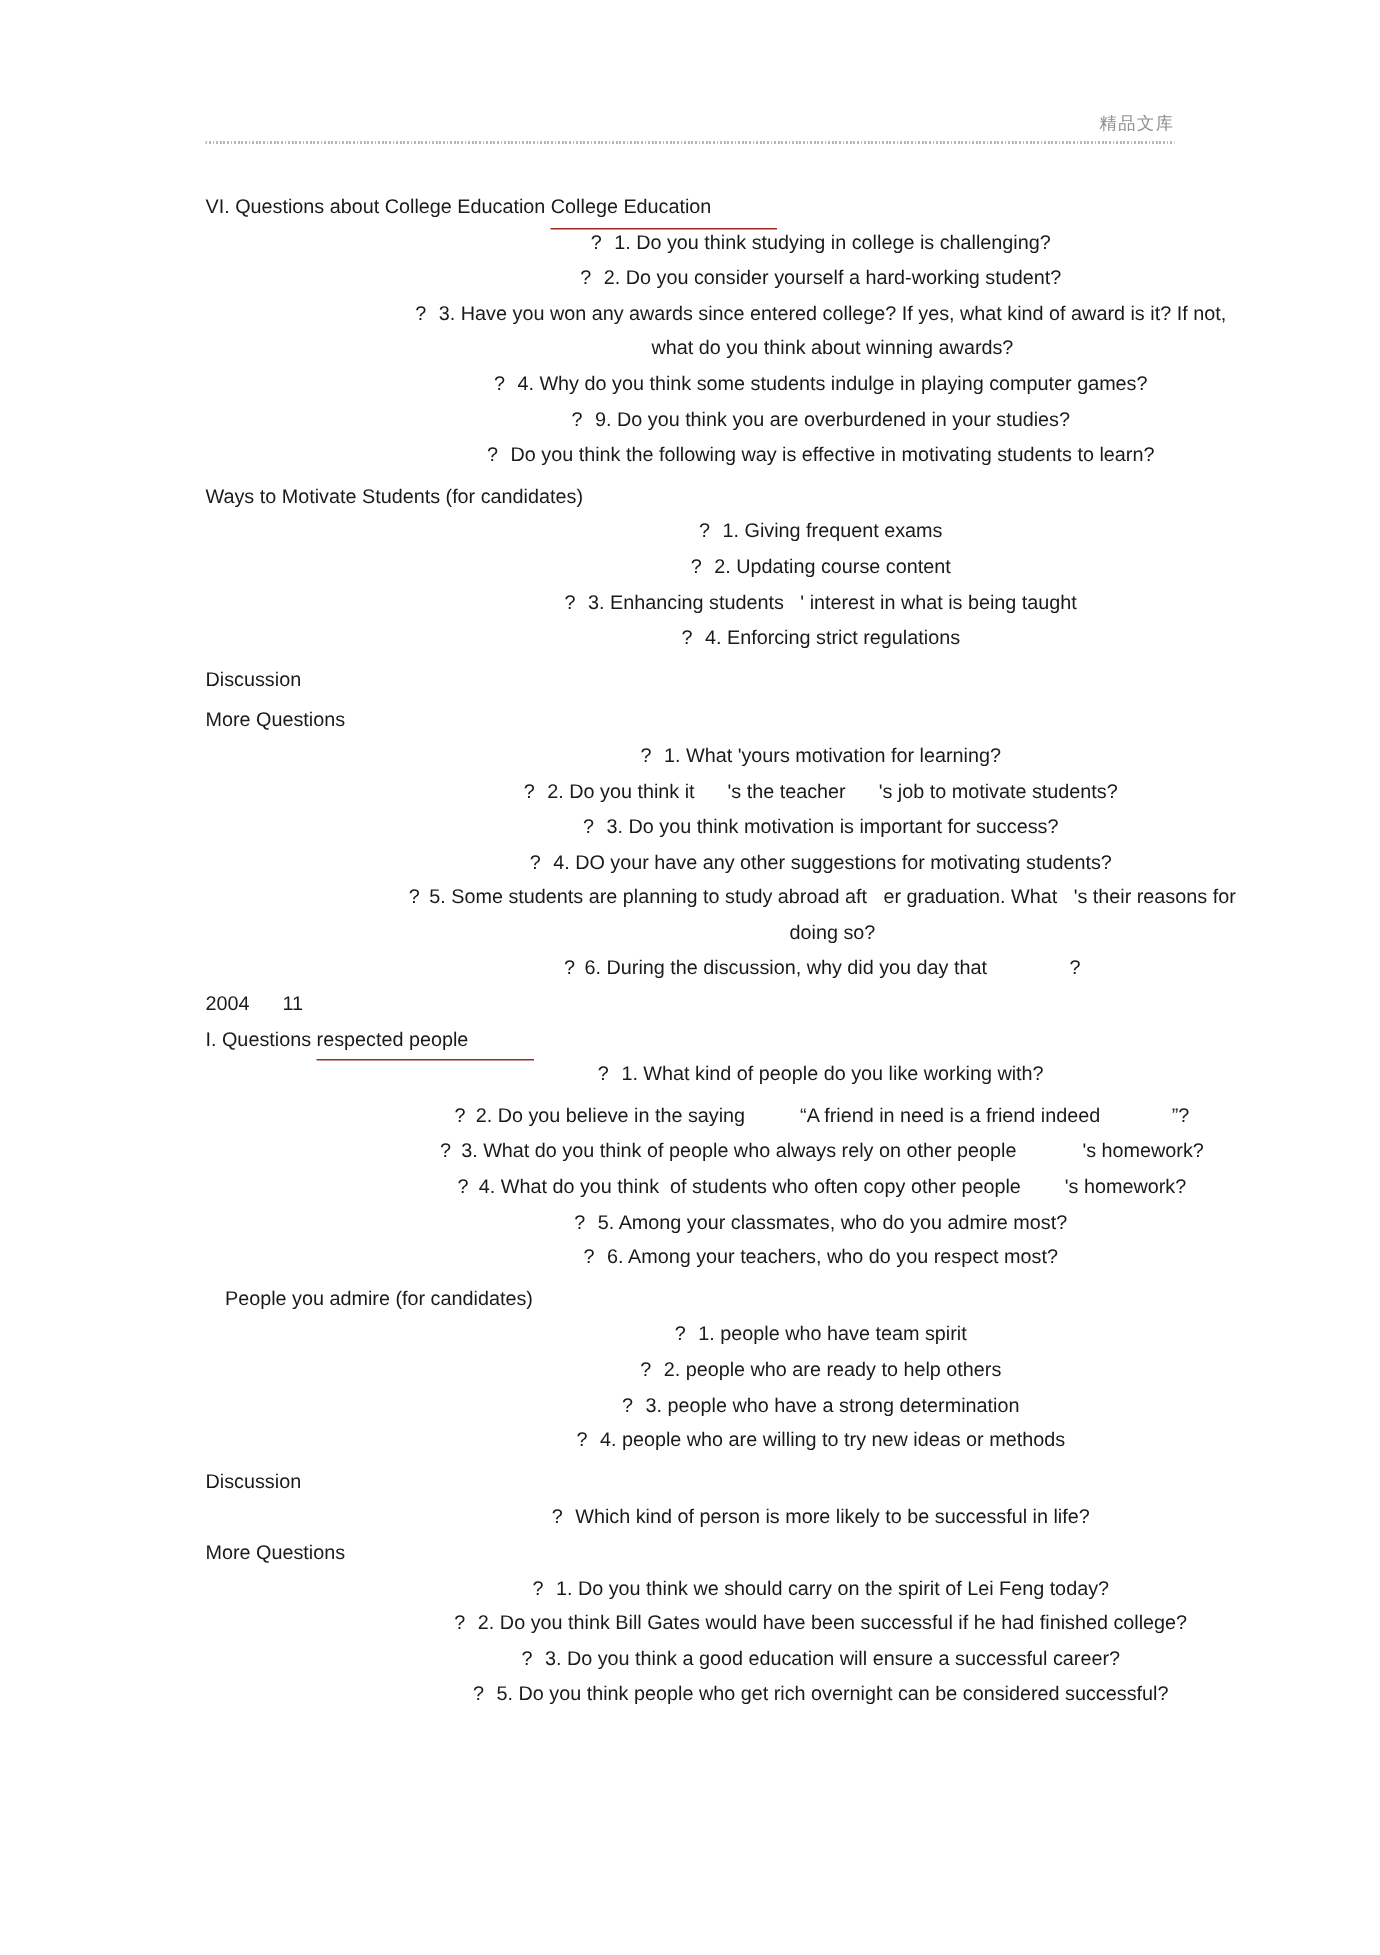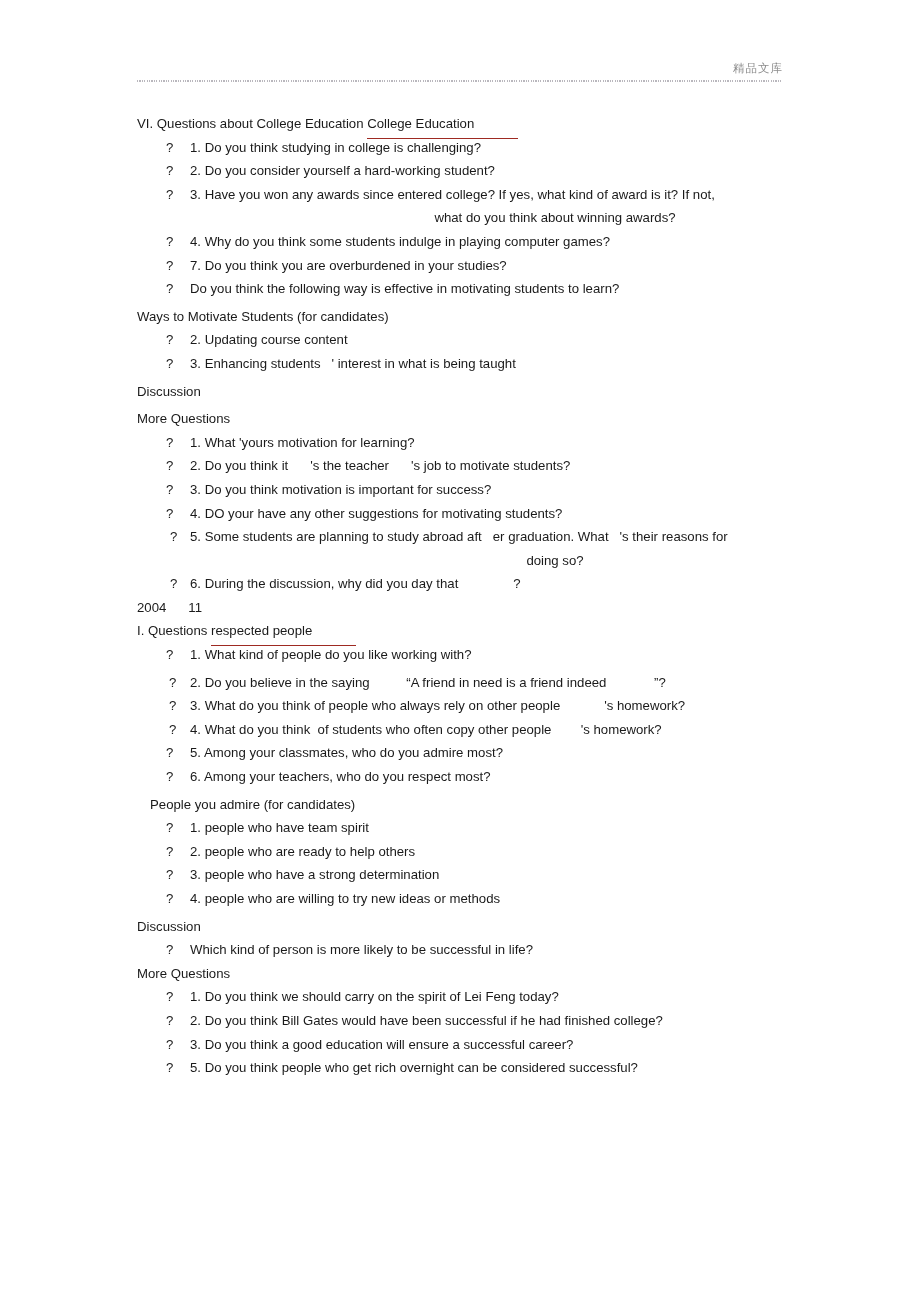--- a/index.html
+++ b/index.html
@@ -10,21 +10,21 @@
   }
   body {
     font-family: "Liberation Sans", sans-serif;
     color: #1a1a1a;
     -webkit-font-smoothing: antialiased;
   }
   .page {
     position: relative;
     width: 920px;
     height: 1174px;
-    margin: 0 auto;
+    margin: 14px auto;
     background: #ffffff;
     overflow: hidden;
     box-sizing: border-box;
   }
 
   
   .page-header {
     position: absolute;
     left: 137px;
     top: 60px;
@@ -70,20 +70,21 @@
   .lvl-head {
     padding-left: 137px;
   }
   
   .lvl-subhead {
     padding-left: 150px;
   }
   
   .lvl-item {
     padding-left: 166px;
+    text-align: center;
   }
   
   .lvl-cont {
     padding-left: 190px;
     text-align: center;
   }
 
   .bullet {
     display: inline-block;
     width: 24px;
@@ -160,27 +161,29 @@
 
     <div class="line lvl-item"><span class="bullet">?</span><span class="txt">1. Do you think studying in college is challenging?</span></div>
 
     <div class="line lvl-item"><span class="bullet">?</span><span class="txt">2. Do you consider yourself a hard-working student?</span></div>
 
     <div class="line lvl-item"><span class="bullet">?</span><span class="txt">3. Have you won any awards since entered college? If yes, what kind of award is it? If not,</span></div>
     <div class="line lvl-cont"><span class="txt">what do you think about winning awards?</span></div>
 
     <div class="line lvl-item"><span class="bullet">?</span><span class="txt">4. Why do you think some students indulge in playing computer games?</span></div>
 
-    <div class="line lvl-item"><span class="bullet">?</span><span class="txt">7. Do you think you are overburdened in your studies?</span></div>
+    <div class="line lvl-item"><span class="bullet">?</span><span class="txt">9. Do you think you are overburdened in your studies?</span></div>
 
     <div class="line lvl-item"><span class="bullet">?</span><span class="txt">Do you think the following way is effective in motivating students to learn?</span></div>
 
     <div class="line lvl-head gap-sm"><span>Ways to Motivate Students (for candidates)</span></div>
+    <div class="line lvl-item"><span class="bullet">?</span><span class="txt">1. Giving frequent exams</span></div>
     <div class="line lvl-item"><span class="bullet">?</span><span class="txt">2. Updating course content</span></div>
     <div class="line lvl-item"><span class="bullet">?</span><span class="txt">3. Enhancing students   ' interest in what is being taught</span></div>
+    <div class="line lvl-item"><span class="bullet">?</span><span class="txt">4. Enforcing strict regulations</span></div>
 
     <div class="line lvl-head gap-sm"><span>Discussion</span></div>
 
     <div class="line lvl-head gap-sm"><span>More Questions</span></div>
 
     <div class="line lvl-item"><span class="bullet">?</span><span class="txt">1. What 'yours motivation for learning?</span></div>
     <div class="line lvl-item"><span class="bullet">?</span><span class="txt">2. Do you think it      's the teacher      's job to motivate students?</span></div>
     <div class="line lvl-item"><span class="bullet">?</span><span class="txt">3. Do you think motivation is important for success?</span></div>
     <div class="line lvl-item"><span class="bullet">?</span><span class="txt">4. DO your have any other suggestions for motivating students?</span></div>
 

